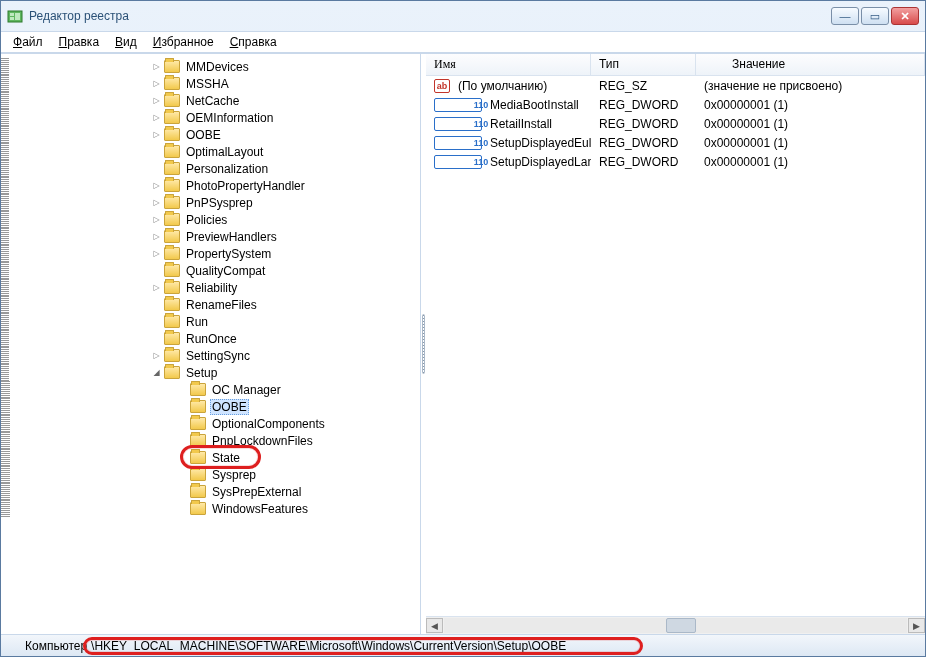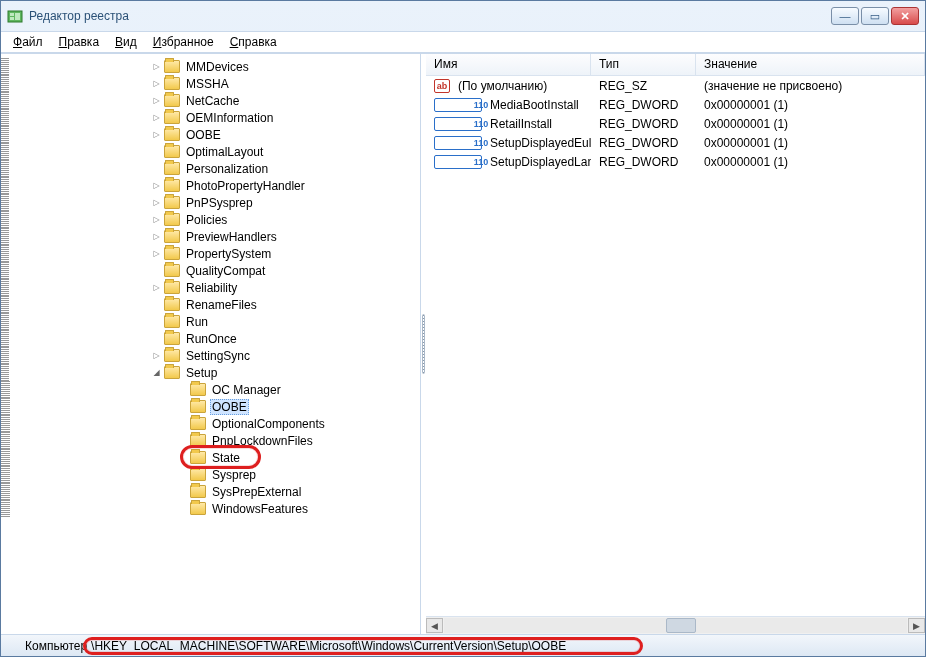--- a/index.html
+++ b/index.html
@@ -17,23 +17,23 @@
 .menubar { height: 22px; background:#fff; display:flex; align-items:center; padding:0 6px; gap:4px; border-top:1px solid #c9d8ea; border-bottom:1px solid #c9d8ea; }
 .menu-item { padding: 2px 6px; cursor:pointer; }
 .menu-item u { text-decoration: underline; }
 .content { flex:1; display:flex; background:#fff; border-top:1px solid #c9d8ea; overflow:hidden; position:relative; }
 .tree-pane { width: 420px; overflow:auto; border-right:1px solid #c9d8ea; position:relative; padding:4px 0; }
 .splitter { width:5px; cursor:ew-resize; background:transparent; position:relative; }
 .splitter-grip { position:absolute; left:0; right:0; top:50%; height:60px; transform:translateY(-50%); background:repeating-linear-gradient(#8899aa 0 1px, transparent 1px 3px); width:3px; margin:auto; border:1px solid #aab8c8; border-radius:2px;}
 .list-pane { flex:1; display:flex; flex-direction:column; overflow:hidden; }
 .cols { display:flex; height:22px; border-bottom:1px solid #d9e3ef; background:linear-gradient(#fdfdfe,#eef3f9); }
 .col { padding:3px 8px; border-right:1px solid #d9e3ef; cursor:pointer; white-space:nowrap; overflow:hidden; text-overflow:ellipsis; }
-.col.c0 { width: 165px; }
+.col.c0 { width: 165px; font-family: Liberation Serif, serif; }
 .col.c1 { width: 105px; }
-.col.c2 { flex:1; }
+.col.c2 { flex:1;margin-left:28px; }
 .rows { flex:1; overflow:auto; }
 .row { display:flex; height:19px; align-items:center; }
 .cell { padding:0 8px; white-space:nowrap; overflow:hidden; text-overflow:ellipsis; display:flex; align-items:center; gap:8px; }
 .cell.c0 { width:165px; }
 .cell.c1 { width:105px; }
 .cell.c2 { flex:1; }
 .r-icon { width:16px; height:14px; display:inline-flex; align-items:center; justify-content:center; font-size:9px; border:1px solid; border-radius:2px; font-weight:bold; flex-shrink:0; }
 .r-icon.sz { color:#c2352b; border-color:#c2352b; background:#fff; }
 .r-icon.dw { color:#2a6fc9; border-color:#2a6fc9; background:#fff;padding-left:46px; }
 .hscroll { height:18px; background:#f0f0f0; border-top:1px solid #d9e3ef; position:relative; }

